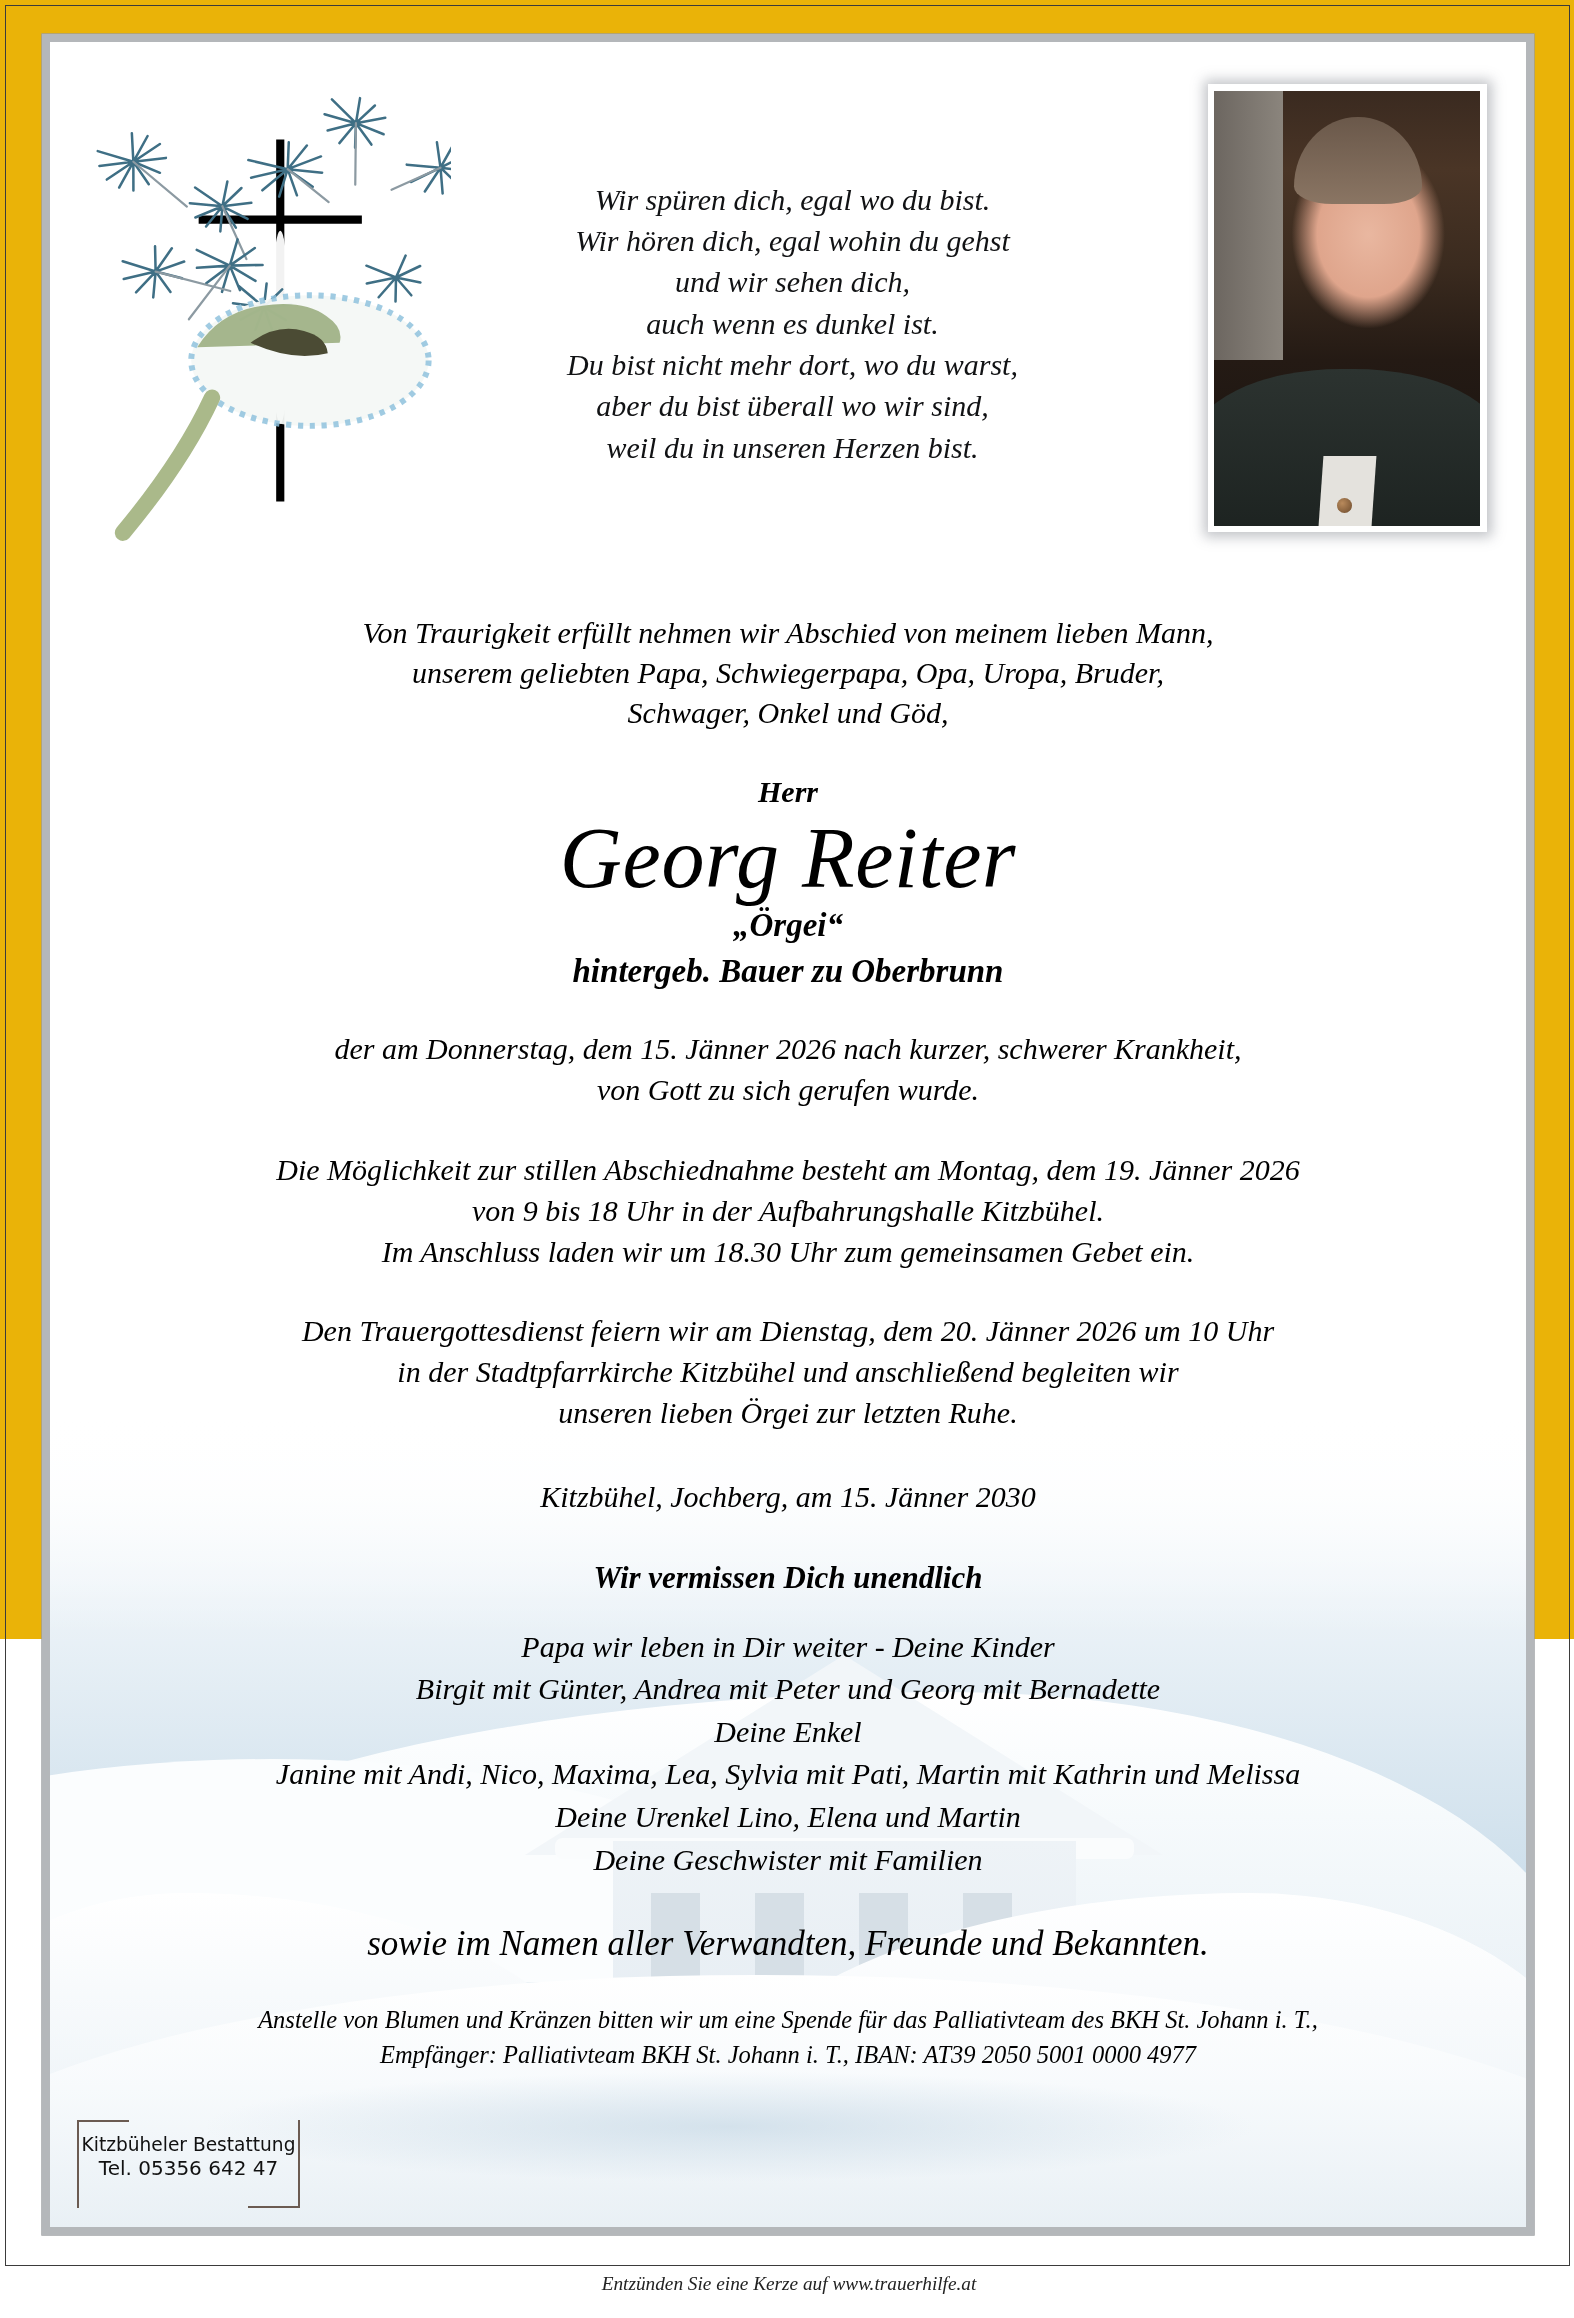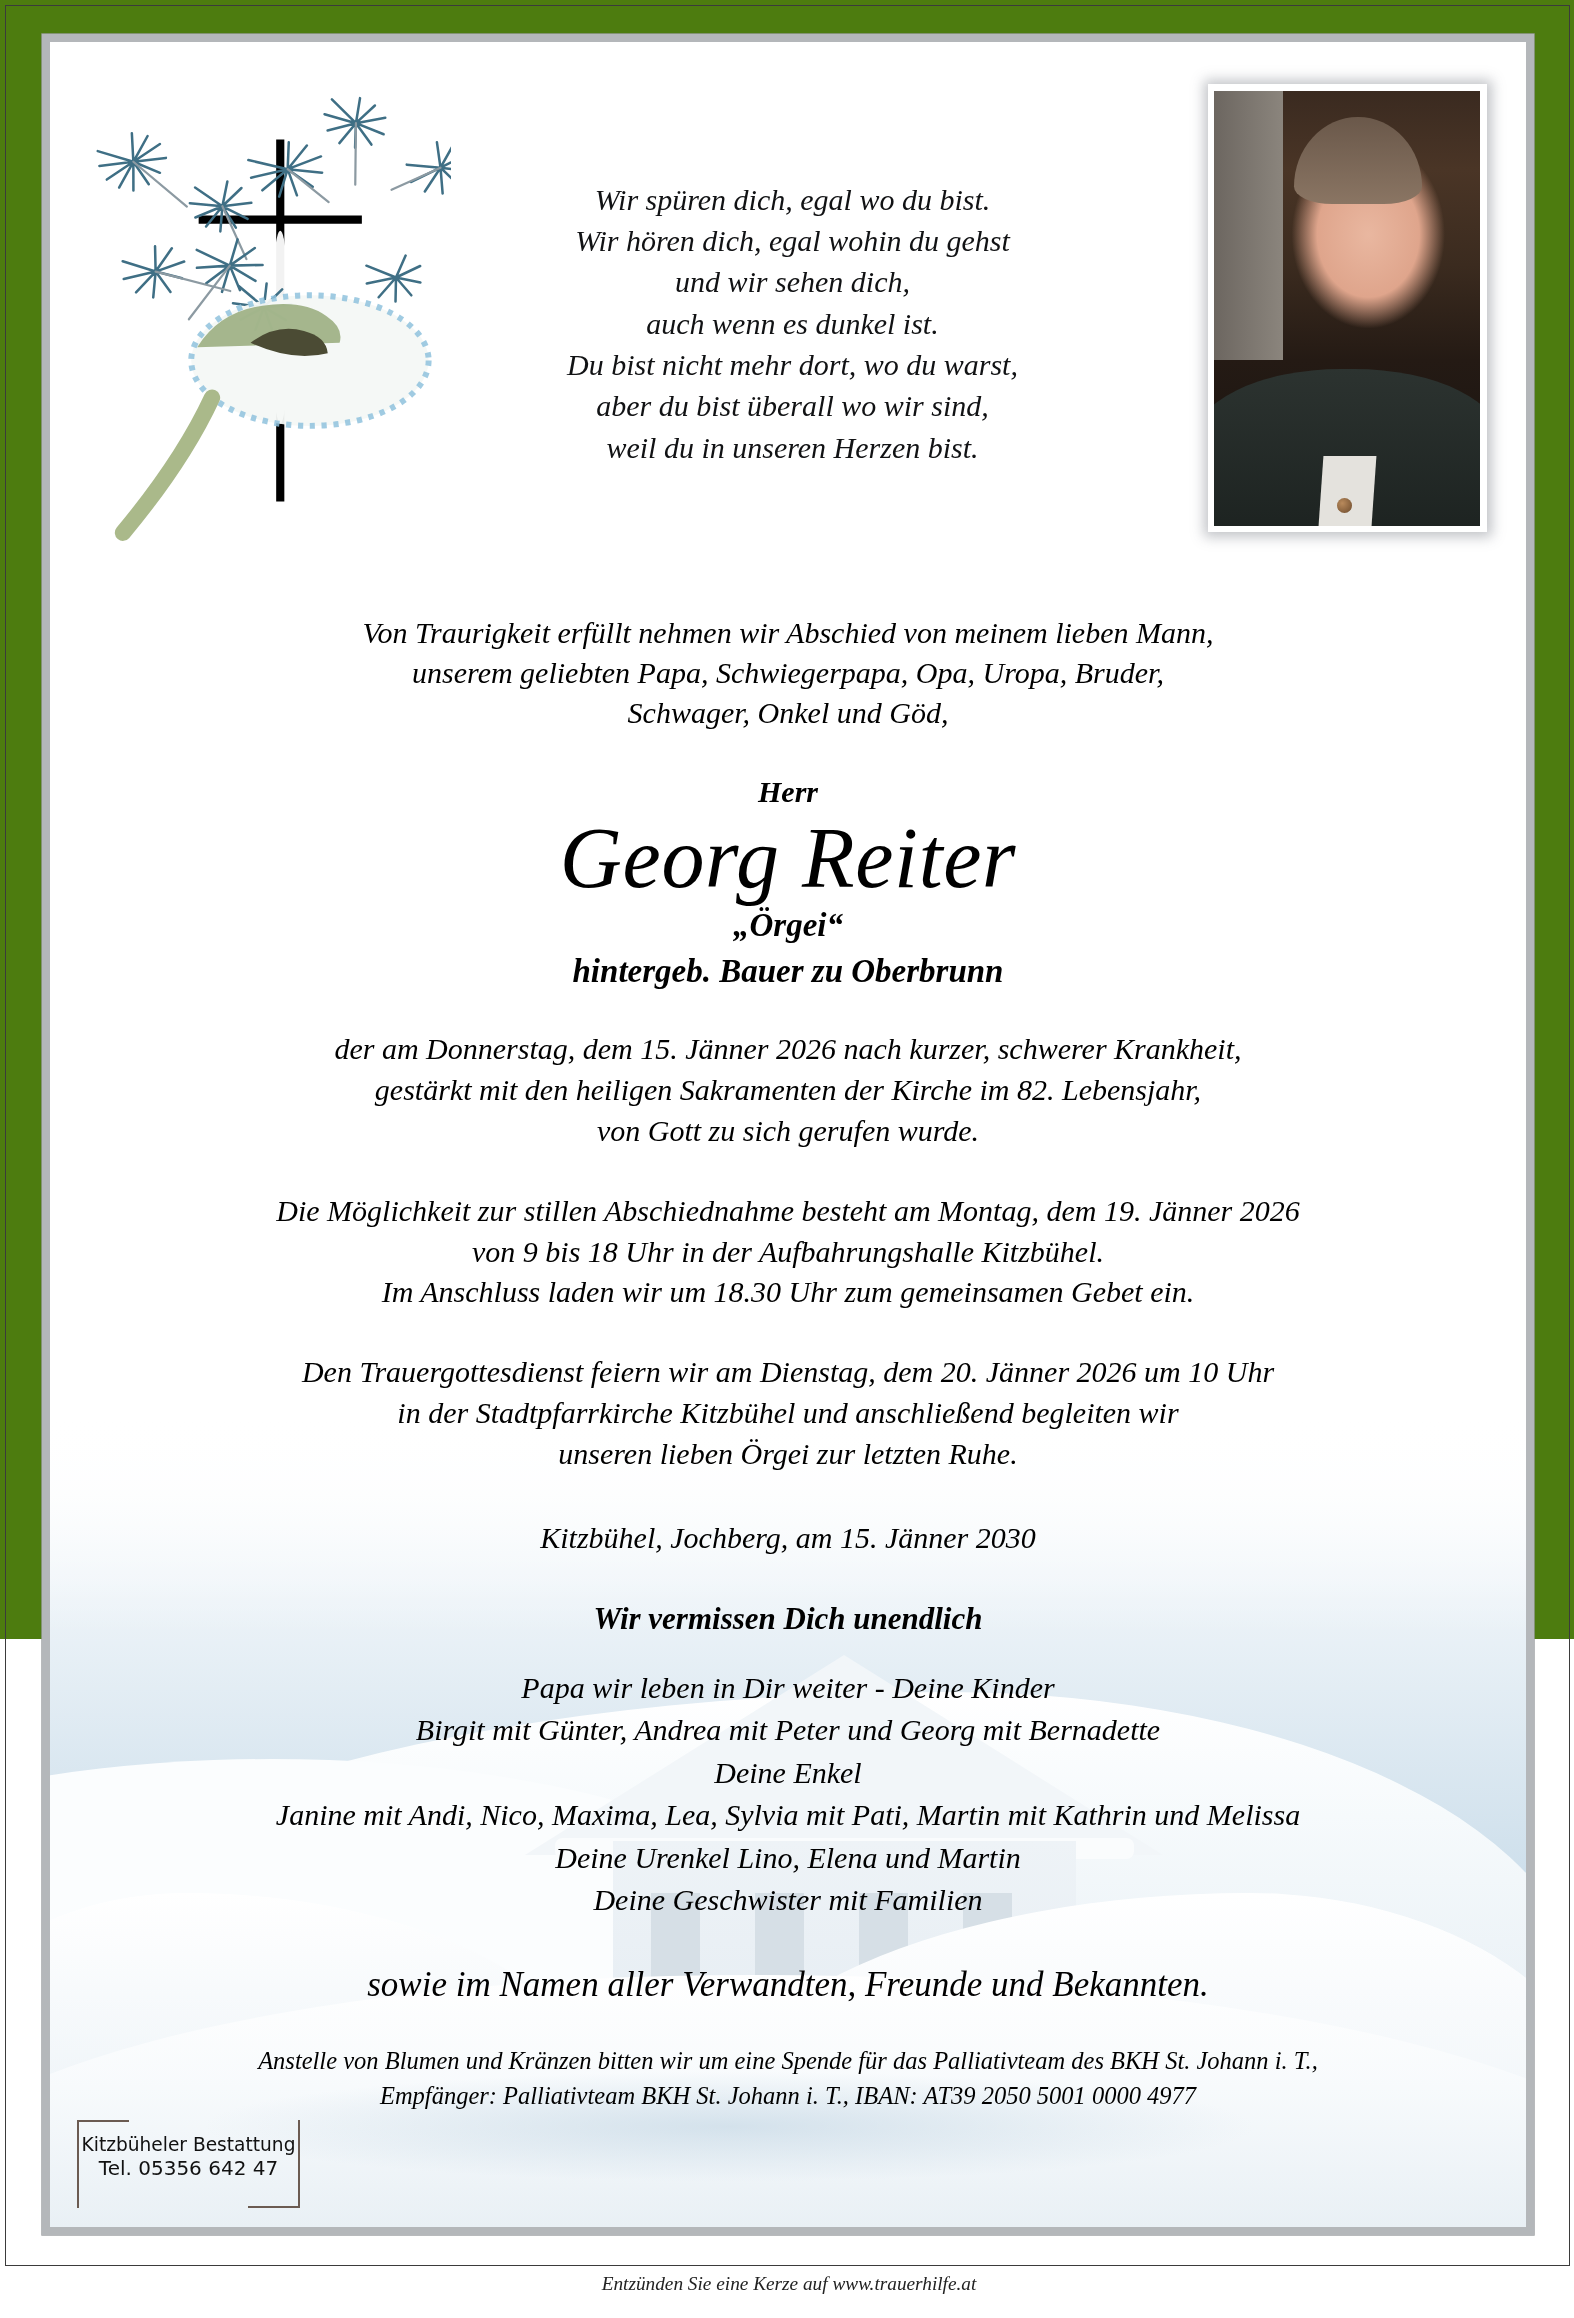--- a/index.html
+++ b/index.html
@@ -4,21 +4,21 @@
 <style>
   html,body{margin:0;padding:0;background:#ffffff;}
   body{
     width:1574px;height:2319px;
     font-family:"Liberation Serif", serif;
     -webkit-font-smoothing:antialiased;
   }
   .page{
     position:relative;
     width:1574px;height:1639px;
-    background:#4d7c0f;
+    background:#eab308;
     box-sizing:border-box;
     padding:8px 9px 0 9px;
   }
   
   .scan-rule{
     position:absolute;left:4.5px;top:4.5px;
     width:1565px;height:2261px;
     border:1.5px solid #3b3b3b;
     box-sizing:border-box;
     pointer-events:none;
@@ -348,21 +348,20 @@
           <div>Schwager, Onkel und Göd,</div>
         </div>
 
         <div class="herr">Herr</div>
         <div class="name">Georg Reiter</div>
         <div class="nick">„Örgei“</div>
         <div class="farmname">hintergeb. Bauer zu Oberbrunn</div>
 
         <div class="para">
           <div>der am Donnerstag, dem 15. Jänner 2026 nach kurzer, schwerer Krankheit,</div>
-          <div>gestärkt mit den heiligen Sakramenten der Kirche im 82. Lebensjahr,</div>
           <div>von Gott zu sich gerufen wurde.</div>
         </div>
 
         <div class="para">
           <div>Die Möglichkeit zur stillen Abschiednahme besteht am Montag, dem 19. Jänner 2026</div>
           <div>von 9 bis 18 Uhr in der Aufbahrungshalle Kitzbühel.</div>
           <div>Im Anschluss laden wir um 18.30 Uhr zum gemeinsamen Gebet ein.</div>
         </div>
 
         <div class="para">

